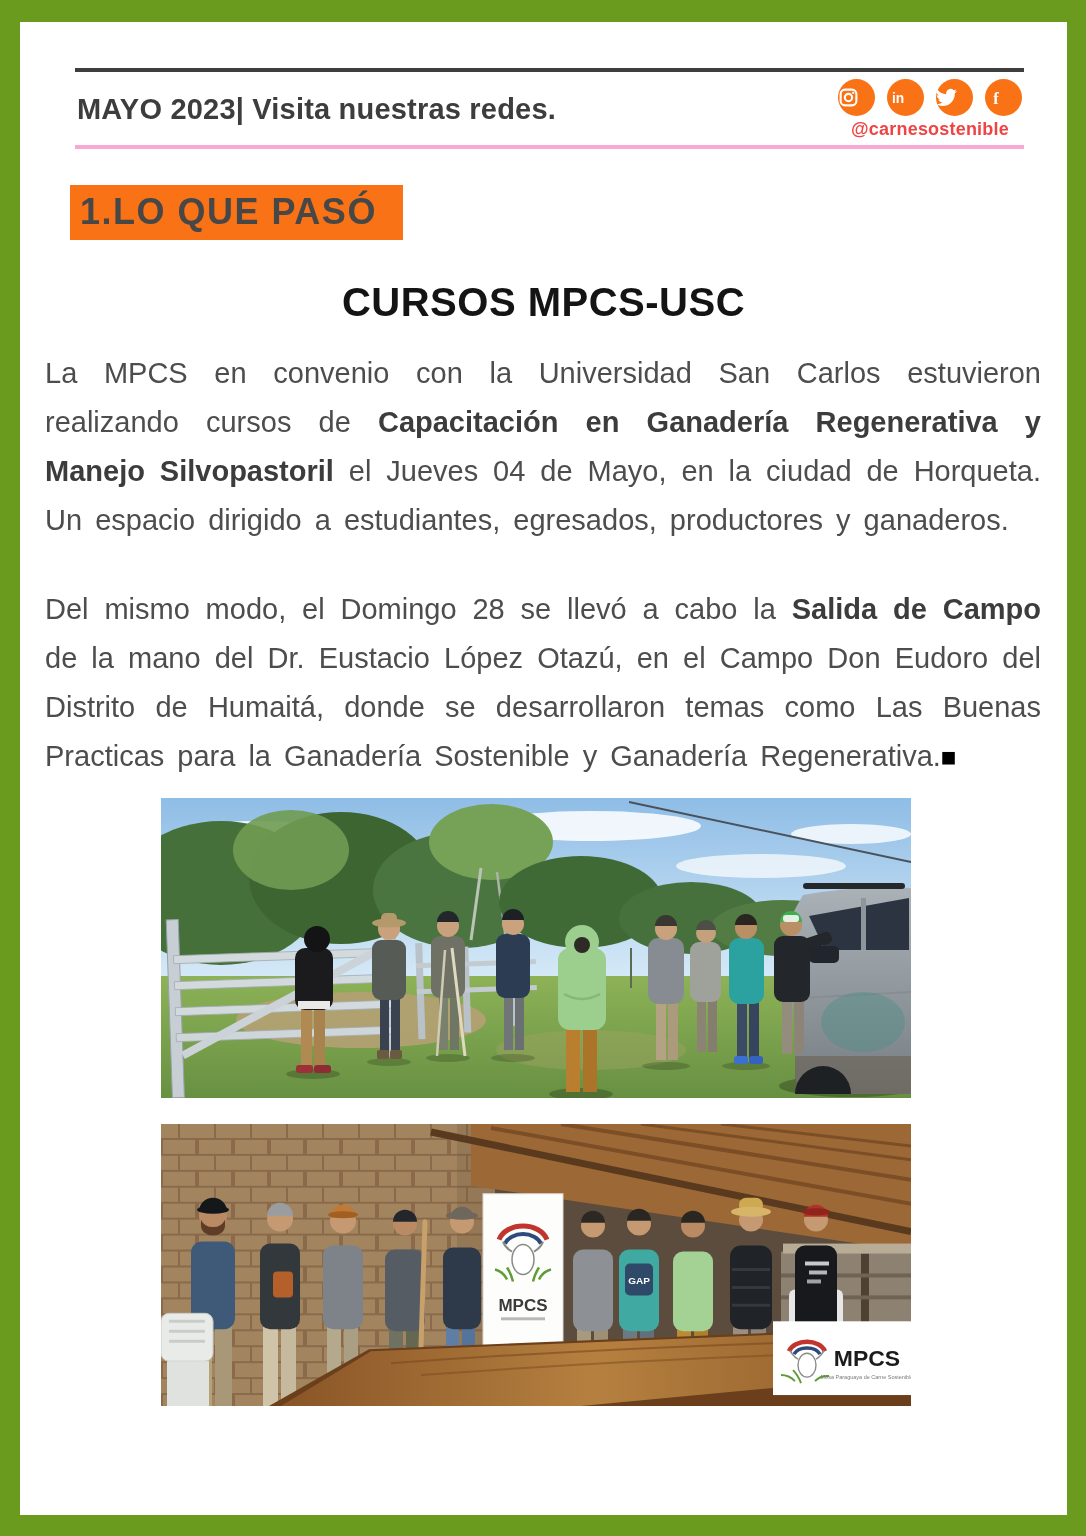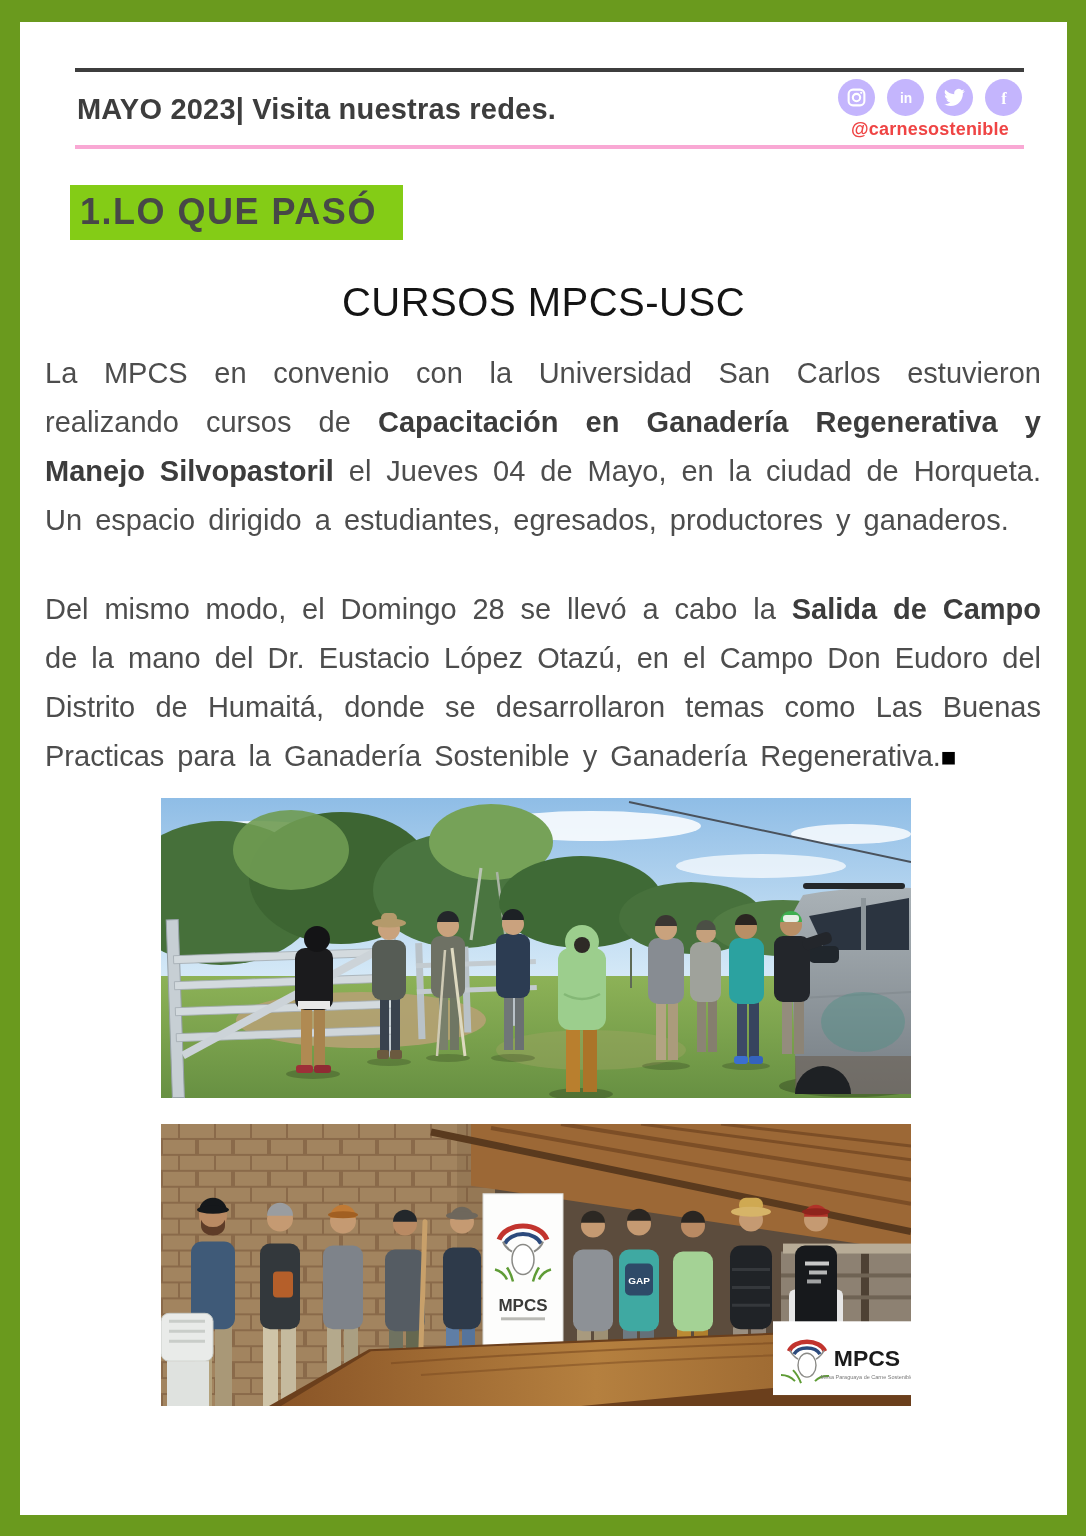--- a/index.html
+++ b/index.html
@@ -18,36 +18,36 @@
     border-bottom:4px solid #f9a8d4;
     padding:7px 2px 5px 2px;
     display:flex; justify-content:space-between; align-items:center;
   }
   .header-title {
     font-size:29px; font-weight:bold; color:#3d3d3d; letter-spacing:0.2px;
   }
   .social-block { display:flex; flex-direction:column; align-items:center; gap:3px; }
   .icon-row { display:flex; gap:12px; }
   .social-circle {
-    width:37px; height:37px; border-radius:50%; background:#c4b5fd;
-    display:flex; align-items:center; justify-content:center; cursor:pointer;
+    width:37px; height:37px; border-radius:50%; background:#f97316;
+    display:flex; align-items:center; justify-content:flex-start; cursor:pointer;
   }
   .social-circle svg { display:block; }
   .handle { font-size:18px; font-weight:bold; color:#ef4444; letter-spacing:0.2px; }
   
   .section-label {
     display:inline-block; margin:36px 0 0 50px;
-    background:#84cc16; color:#474747;
+    background:#f97316; color:#474747;
     font-size:36px; font-weight:bold; letter-spacing:1.5px;
     padding:6px 26px 8px 10px; line-height:1.15;
   }
   
   .article-title {
     margin-top:40px; text-align:center;
-    font-size:40px; font-weight:normal; color:#141414; letter-spacing:0.5px;
+    font-size:40px; font-weight:bold; color:#141414; letter-spacing:0.5px;
   }
   .article-body { margin:0 26px 0 25px; }
   .article-body p {
     margin-top:24px;
     font-size:29px; line-height:49px; color:#4d4d4d;
     text-align:justify; word-spacing:5px;
   }
   .article-body p + p { margin-top:40px; }
   .article-body b { color:#3c3c3c; }
   .end-mark { color:#000; font-size:26px; }

